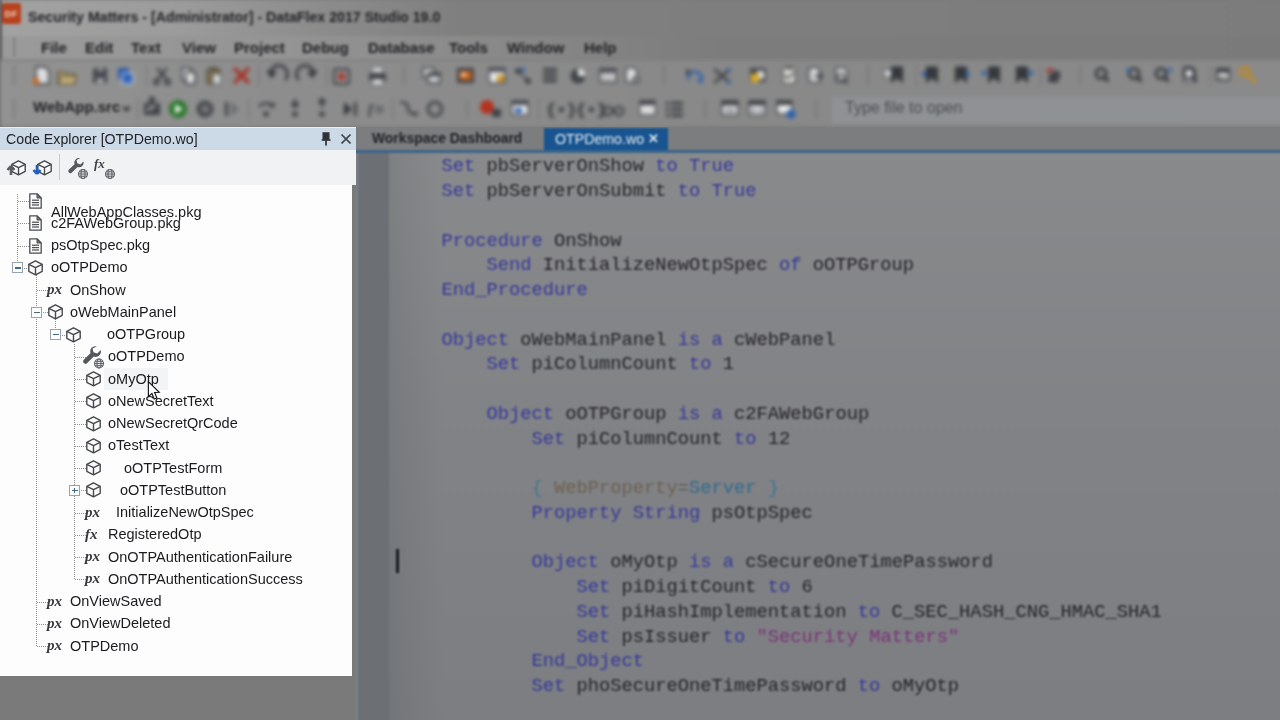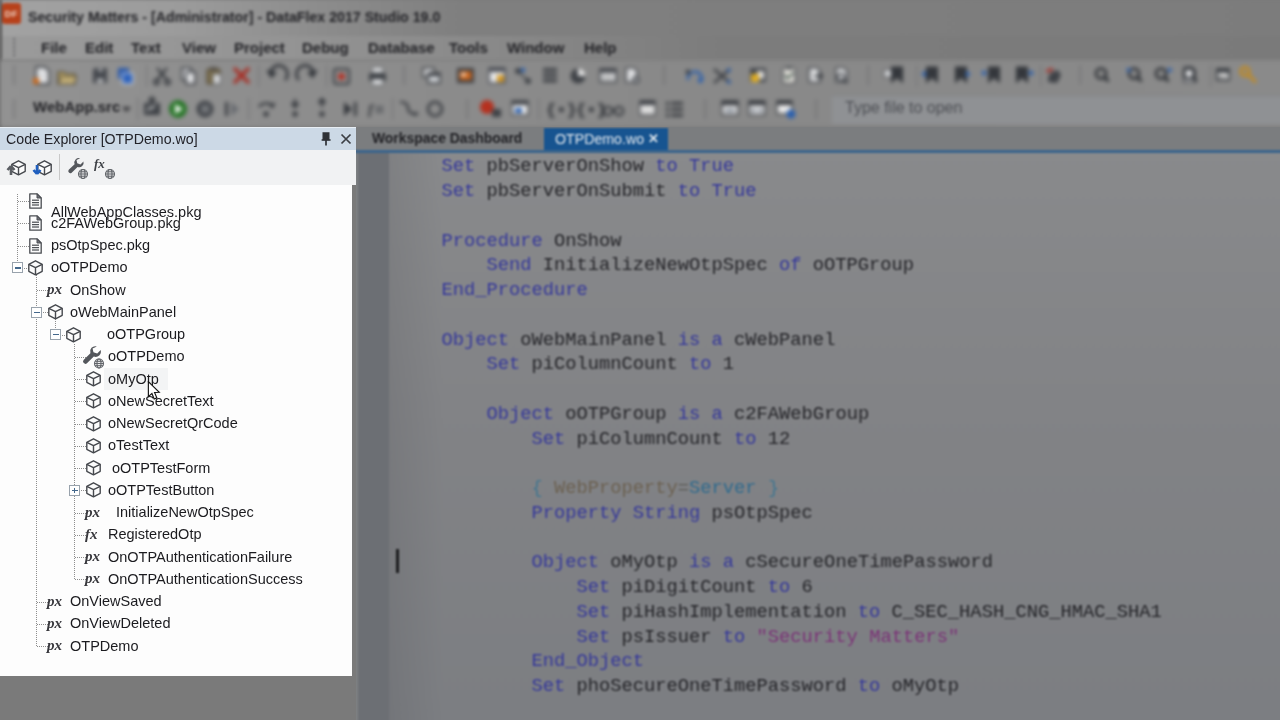--- a/index.html
+++ b/index.html
@@ -538,30 +538,30 @@
       <span class="lbl" style="left:108px;top:230.0px">oNewSecretQrCode</span>
       <div class="hdot" style="left:75.0px;top:260.8px;width:12.0px"></div>
       <svg class="ico" style="left:86px;top:252.8px" width="15" height="16" viewBox="0 0 15 16">
           <use href="#cube"></use>
         </svg>
       <span class="lbl" style="left:108px;top:252.2px">oTestText</span>
       <div class="hdot" style="left:75.0px;top:283.0px;width:12.0px"></div>
       <svg class="ico" style="left:86px;top:275.0px" width="15" height="16" viewBox="0 0 15 16">
           <use href="#cube"></use>
         </svg>
-      <span class="lbl" style="left:112px;top:274.5px">oOTPTestForm</span>
+      <span class="lbl" style="left:124px;top:274.5px">oOTPTestForm</span>
       <div class="hdot" style="left:75.0px;top:305.2px;width:12.0px"></div>
       <div class="ebox" style="left:69.0px;top:299.8px">
           <i></i>
           <u></u>
         </div>
       <svg class="ico" style="left:86px;top:297.2px" width="15" height="16" viewBox="0 0 15 16">
           <use href="#cube"></use>
         </svg>
-      <span class="lbl" style="left:108px;top:296.8px">oOTPTestButton</span>
+      <span class="lbl" style="left:120px;top:296.8px">oOTPTestButton</span>
       <div class="hdot" style="left:75.0px;top:327.5px;width:12.0px"></div>
       <span class="pxi" style="left:85px;top:318.5px">px</span>
       <span class="lbl" style="left:116px;top:319.0px">InitializeNewOtpSpec</span>
       <div class="hdot" style="left:75.0px;top:349.8px;width:12.0px"></div>
       <span class="pxi" style="left:85px;top:340.8px">fx</span>
       <span class="lbl" style="left:108px;top:341.2px">RegisteredOtp</span>
       <div class="hdot" style="left:75.0px;top:372.0px;width:12.0px"></div>
       <span class="pxi" style="left:85px;top:363.0px">px</span>
       <span class="lbl" style="left:108px;top:363.5px">OnOTPAuthenticationFailure</span>
       <div class="hdot" style="left:75.0px;top:394.2px;width:12.0px"></div>

